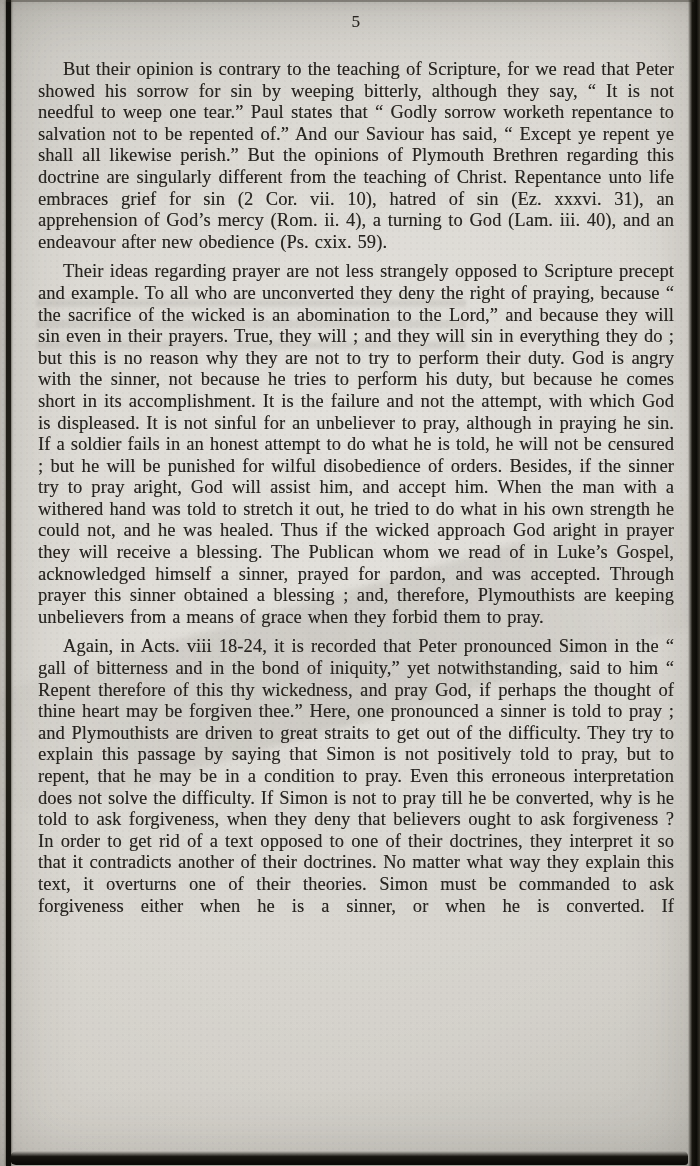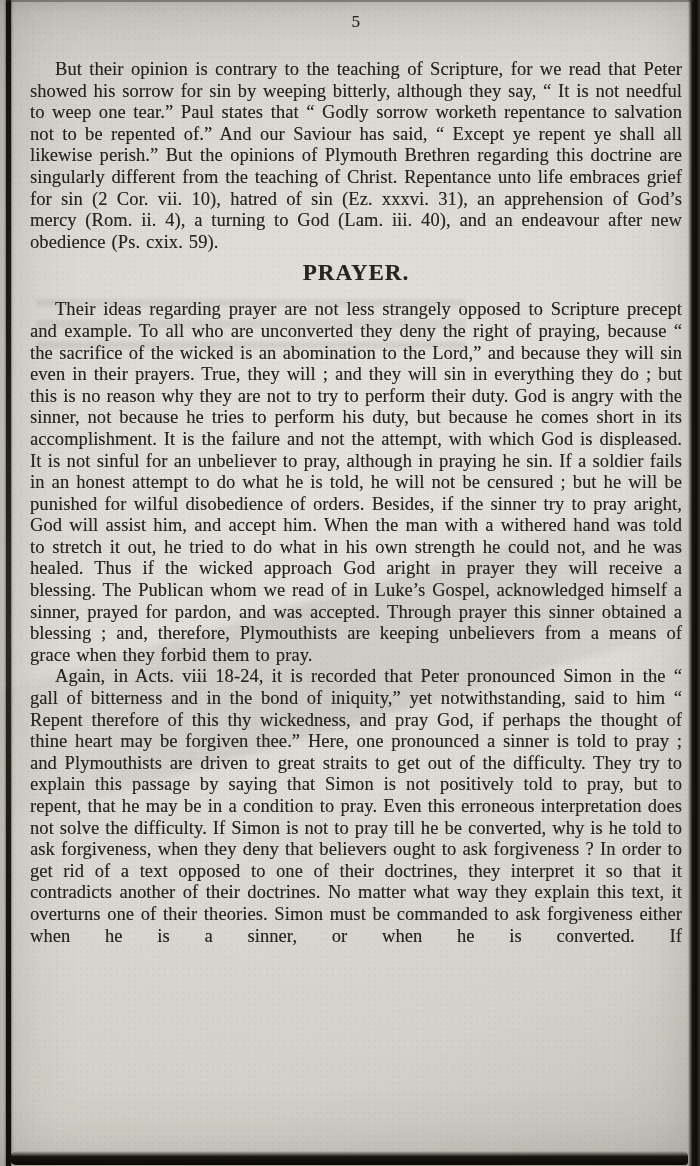--- a/index.html
+++ b/index.html
@@ -58,21 +58,21 @@
   }
   .content {
     position: absolute; left: 30px; top: 12px; width: 652px;
     text-shadow: 0.2px 0.3px 0.5px rgba(38,35,31,0.45);
   }
   .page-number {
     text-align: center; font-size: 17px; font-weight: 400;
     letter-spacing: .5px; margin: 0 0 27px 0;
   }
   .para {
-    margin: 0;
+    margin: 8px;
     font-size: 18.4px;
     line-height: 21.6px;
     text-align: justify;
     text-indent: 25px;
     letter-spacing: .12px;
     word-spacing: 1.2px;
   }
   .para:last-child { text-align-last: justify; }
   .section-heading {
     margin: 7px 0 13px 0; text-align: center;
@@ -84,21 +84,20 @@
 <body>
 
 <div class="scan">
   <div class="watermark"></div>
   <div class="ghost-text"></div>
 
   <div class="content">
     <div class="page-number">5</div>
 
   <p class="para"><span>But their opinion is contrary to the teaching of Scripture, for we read that Peter showed his sorrow for sin by weeping bitterly, although they say, “ It is not needful to weep one tear.”  Paul states that “ Godly sorrow worketh repentance to salvation not to be repented of.” And our Saviour has said, “ Except ye repent ye shall all likewise perish.”  But the opinions of Plymouth Brethren regarding this doctrine are singularly different from the teaching of Christ.  Repentance unto life embraces grief for sin (2 Cor. vii. 10), hatred of sin (Ez. xxxvi. 31), an apprehension of God’s mercy (Rom. ii. 4), a turning to God (Lam. iii. 40), and an endeavour after new obedience (Ps. cxix. 59).</span></p>
-      <h2 class="section-heading">PRAYER.</h2>
       <p class="para"><span>Their ideas regarding prayer are not less strangely opposed to Scripture precept and example.  To all who are unconverted they deny the right of praying, because “ the sacrifice of the wicked is an abomination to the Lord,” and because they will sin even in their prayers. True, they will ; and they will sin in everything they do ; but this is no reason why they are not to try to perform their duty.  God is angry with the sinner, not because he tries to perform his duty, but because he comes short in its accomplishment.  It is the </span><span class="italic">failure</span><span> and not the </span><span class="italic">attempt</span><span>, with which God is displeased.  It is not sinful for an unbeliever to pray, although in praying he sin.  If a soldier fails in an honest attempt to do what he is told,  he will not be censured ; but he will be punished for wilful disobedience of orders.  Besides, if the sinner try to pray aright, God will assist him, and accept him.  When the man with a withered hand was told to stretch it out, he tried to do what in his own strength he could not, and he was healed.  Thus if the wicked approach God aright in prayer they will receive a blessing.  The Publican whom we read of in Luke’s Gospel, acknowledged himself a sinner, prayed for pardon, and was accepted.  Through prayer this sinner obtained a blessing ; and, therefore, Plymouthists are keeping unbelievers from a means of grace when they forbid them to pray.</span></p>
       <p class="para"><span>Again, in Acts. viii 18-24, it is recorded that Peter pronounced Simon in the “ gall of bitterness and in the bond of iniquity,” yet notwithstanding, said to him “ Repent therefore of this thy wickedness, and pray God, if perhaps the thought of thine heart may be forgiven thee.” Here, one pronounced a sinner is told to pray ; and Plymouthists are driven to great straits to get out of the difficulty.  They try to explain this passage by saying that Simon is not positively told to pray, but to repent, that he may be in a condition to pray.  Even this erroneous interpretation does not solve the difficulty.  If Simon is not to pray till he be converted, why is he told to ask forgiveness, when they deny that believers ought to ask forgiveness ?  In order to get rid of a text opposed to one of their doctrines, they interpret it so that it contradicts another of their doctrines.  No matter what way they explain this text, it overturns one of their theories.  Simon must be commanded to ask forgiveness either when he is a sinner, or when he is converted.  If</span></p>
     </div>
 
   <div class="grain"></div>
   <div class="vignette"></div>
   <div class="edge-left"></div>
   <div class="edge-right"></div>
   <div class="edge-bottom"></div>
   <div class="edge-top"></div>

